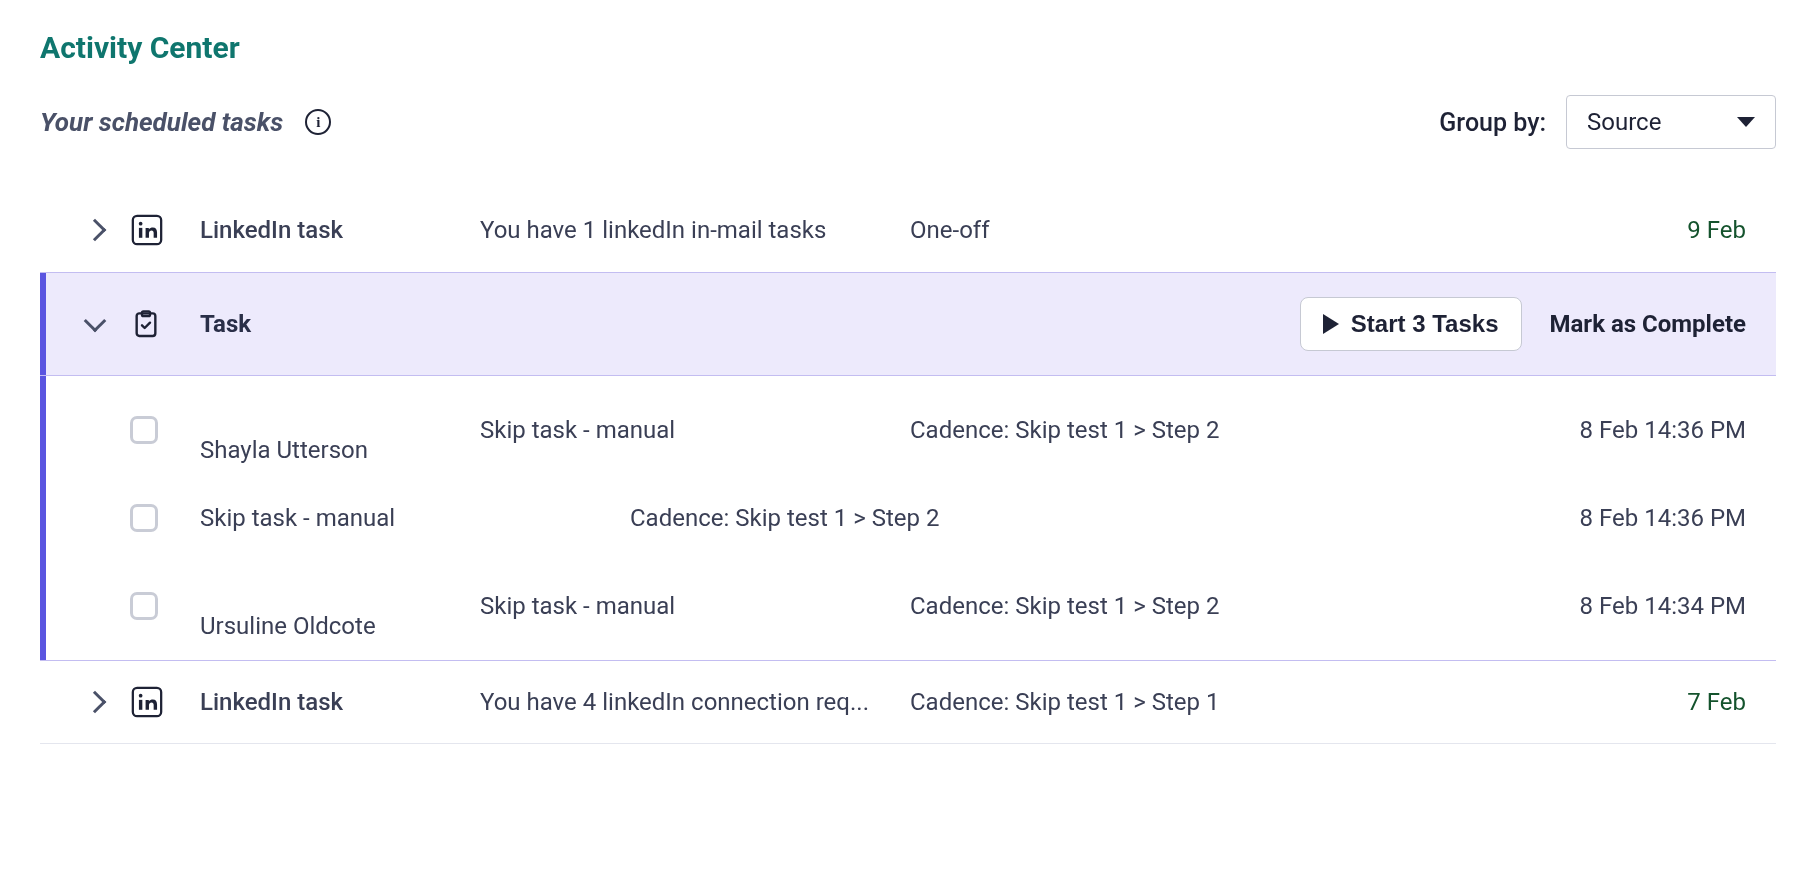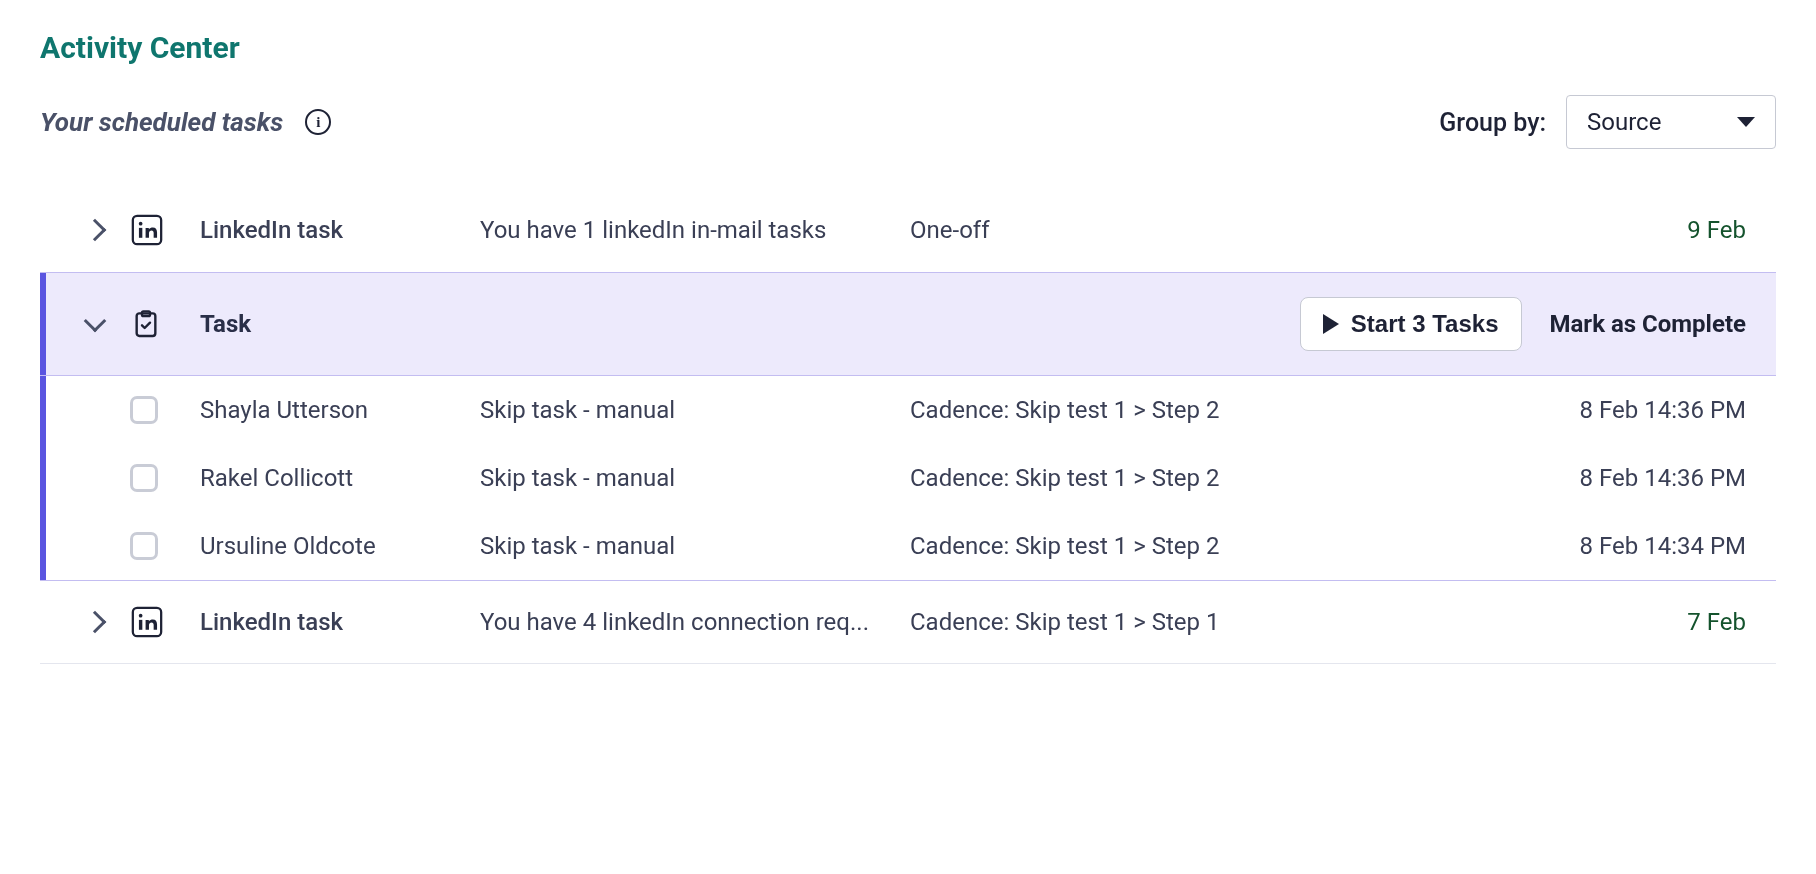--- a/index.html
+++ b/index.html
@@ -221,20 +221,21 @@
       width: 28px;
       height: 28px;
       border: 3px solid #c9ccd6;
       border-radius: 7px;
       cursor: pointer;
     }
     .col-person {
       flex: 0 0 280px;
       padding-right: 12px;
       color: #3a3f55;
+      margin-top: 40px;
     }
     .col-action {
       flex: 0 0 430px;
       padding-right: 12px;
       color: #3a3f55;
     }
     .col-cad2 {
       flex: 1 1 auto;
       padding-right: 12px;
       color: #3a3f55;
@@ -320,21 +321,20 @@
     <div class="col-person">Shayla Utterson</div>
     <div class="col-action">Skip task - manual</div>
     <div class="col-cad2">Cadence: Skip test 1 &gt; Step 2</div>
     <div class="col-time">8 Feb 14:36 PM</div>
   </div>
   <div class="task-row">
     <div class="indent-cell"></div>
     <div class="checkbox-cell">
       <div class="check-square"></div>
     </div>
-    <div class="col-person">Rakel Collicott</div>
     <div class="col-action">Skip task - manual</div>
     <div class="col-cad2">Cadence: Skip test 1 &gt; Step 2</div>
     <div class="col-time">8 Feb 14:36 PM</div>
   </div>
   <div class="task-row">
     <div class="indent-cell"></div>
     <div class="checkbox-cell">
       <div class="check-square"></div>
     </div>
     <div class="col-person">Ursuline Oldcote</div>

